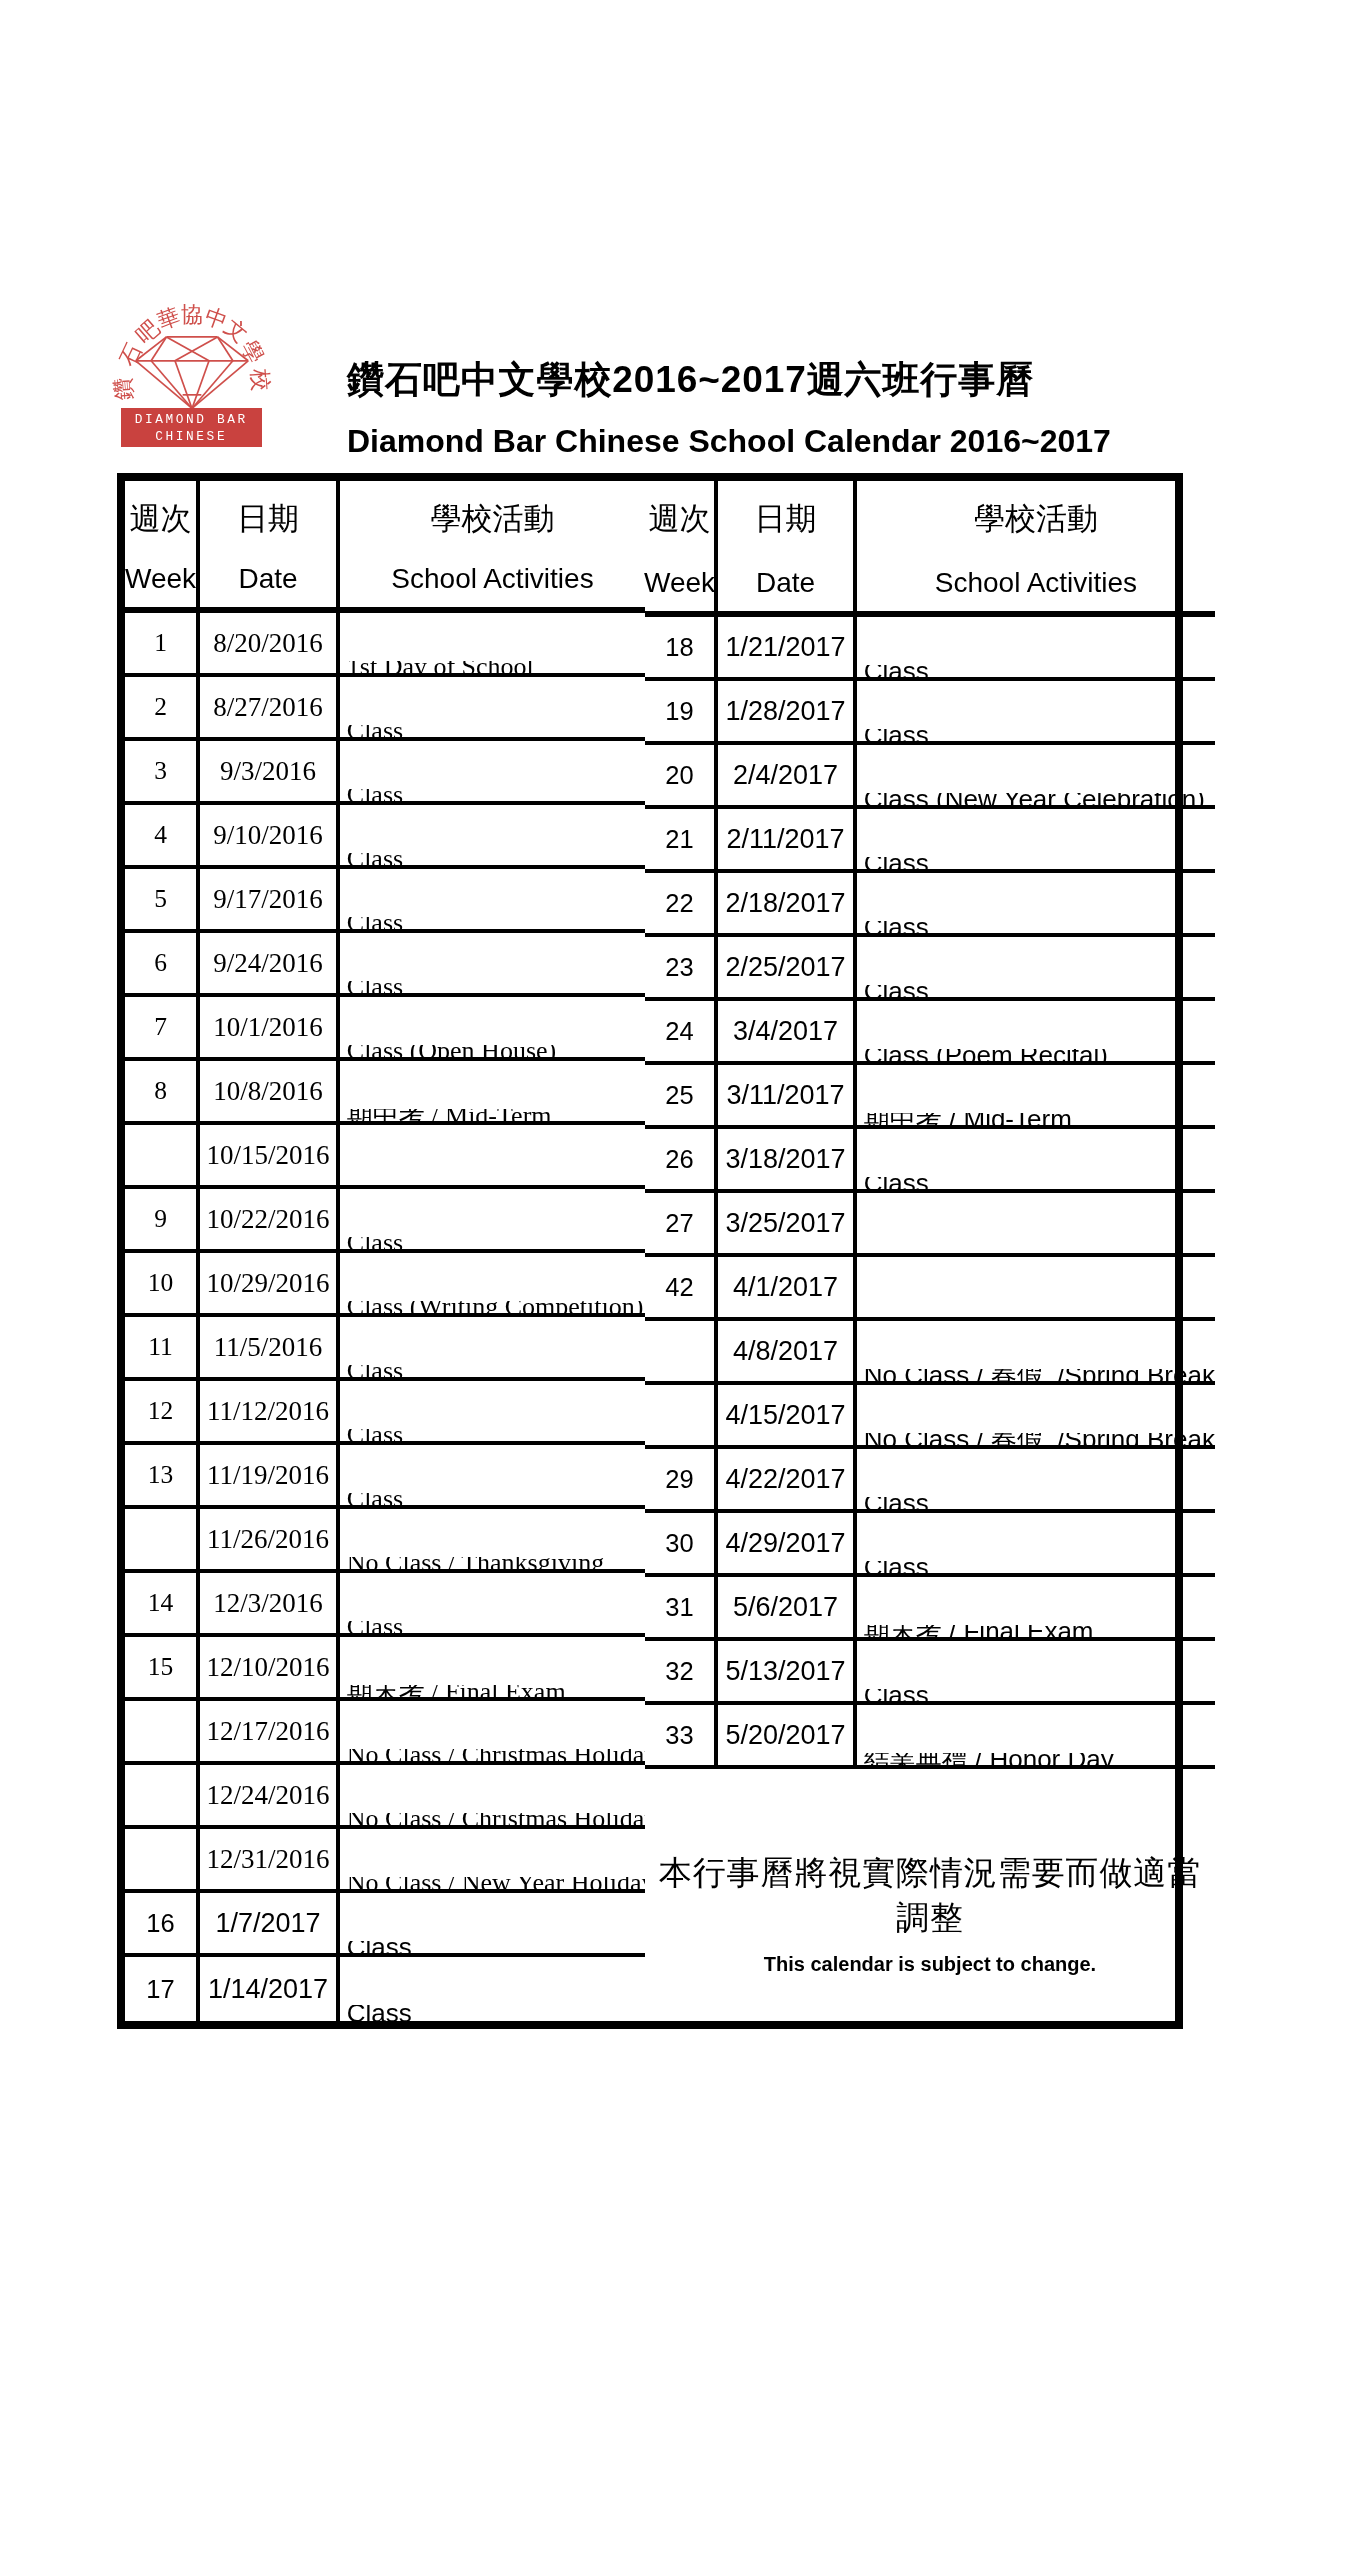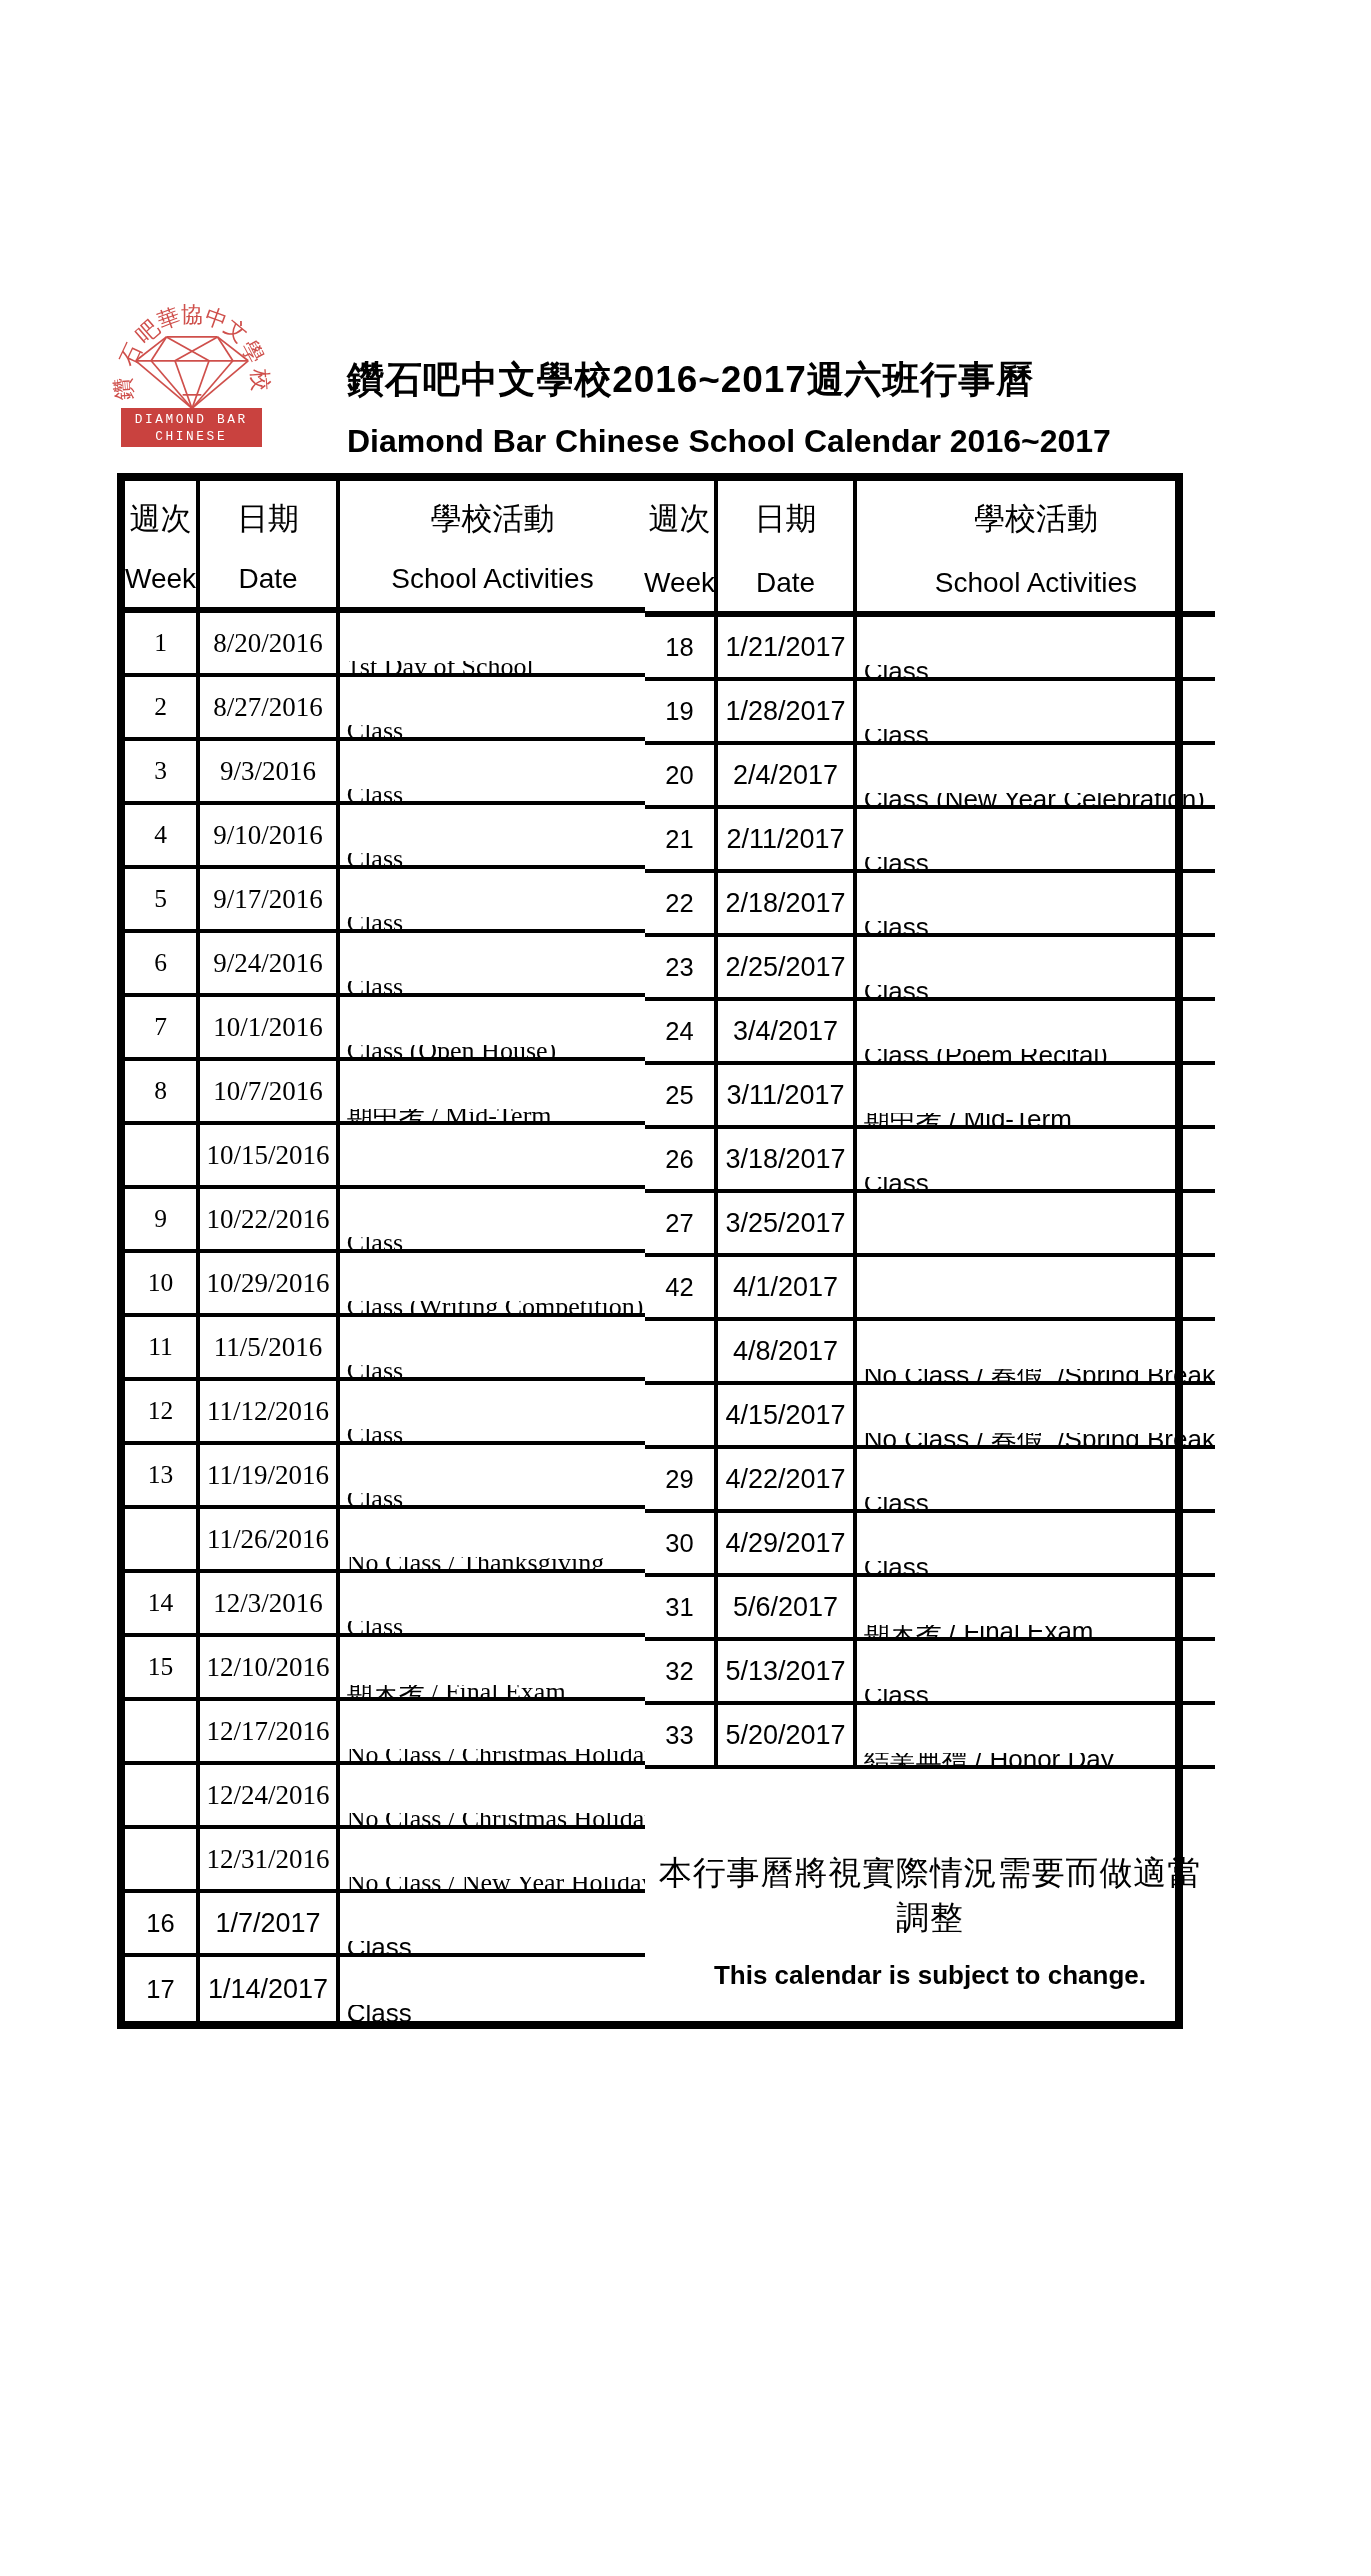--- a/index.html
+++ b/index.html
@@ -46,21 +46,21 @@
   .right .cell.w{width:73px;}  .right .cell.d{width:139px;}
   .cell.w{font-size:25.5px;}
   .cell.d{font-size:27px;}
   .cell.a{font-size:26px;white-space:pre;}
   .era-serif{font-family:"Liberation Serif",serif;}
   .era-sans{font-family:"Liberation Sans",sans-serif;}
 
   .note{flex:1;display:flex;flex-direction:column;align-items:center;
         padding-top:49px;box-sizing:border-box;text-align:center;}
   .note-zh{font-size:33px;font-family:"Liberation Serif",serif;letter-spacing:0.9px;margin-top:33px;}
-  .note-en{font-size:26px;font-family:"Liberation Sans",sans-serif;font-weight:600;margin-top:19px;text-align:right;}
+  .note-en{font-size:20px;font-family:"Liberation Sans",sans-serif;font-weight:600;margin-top:12px;text-align:right;}
 </style>
 </head>
 <body>
 
 <div class="page">
 
   <div class="logo">
     <div id="arc">
         <span class="arc-char" style="left: -6.6px; top: 76px; transform: rotate(-94deg); color: rgb(207, 79, 75);">鑽</span>
         <span class="arc-char" style="left: -0.4px; top: 42px; transform: rotate(-65deg); color: rgb(207, 79, 75);">石</span>
@@ -148,21 +148,21 @@
             <div class="cell d">9/24/2016</div>
             <div class="cell a" style="flex: 1 1 0%;">Class</div>
           </div>
           <div class="row era-serif">
             <div class="cell w">7</div>
             <div class="cell d">10/1/2016</div>
             <div class="cell a" style="flex: 1 1 0%;">Class (Open House)</div>
           </div>
           <div class="row era-serif">
             <div class="cell w">8</div>
-            <div class="cell d">10/7/2016</div>
+            <div class="cell d">10/8/2016</div>
             <div class="cell a" style="flex: 1 1 0%;">期中考 / Mid-Term</div>
           </div>
           <div class="row era-serif">
             <div class="cell w"></div>
             <div class="cell d">10/15/2016</div>
           </div>
           <div class="row era-serif">
             <div class="cell w">9</div>
             <div class="cell d">10/22/2016</div>
             <div class="cell a" style="flex: 1 1 0%;">Class</div>

